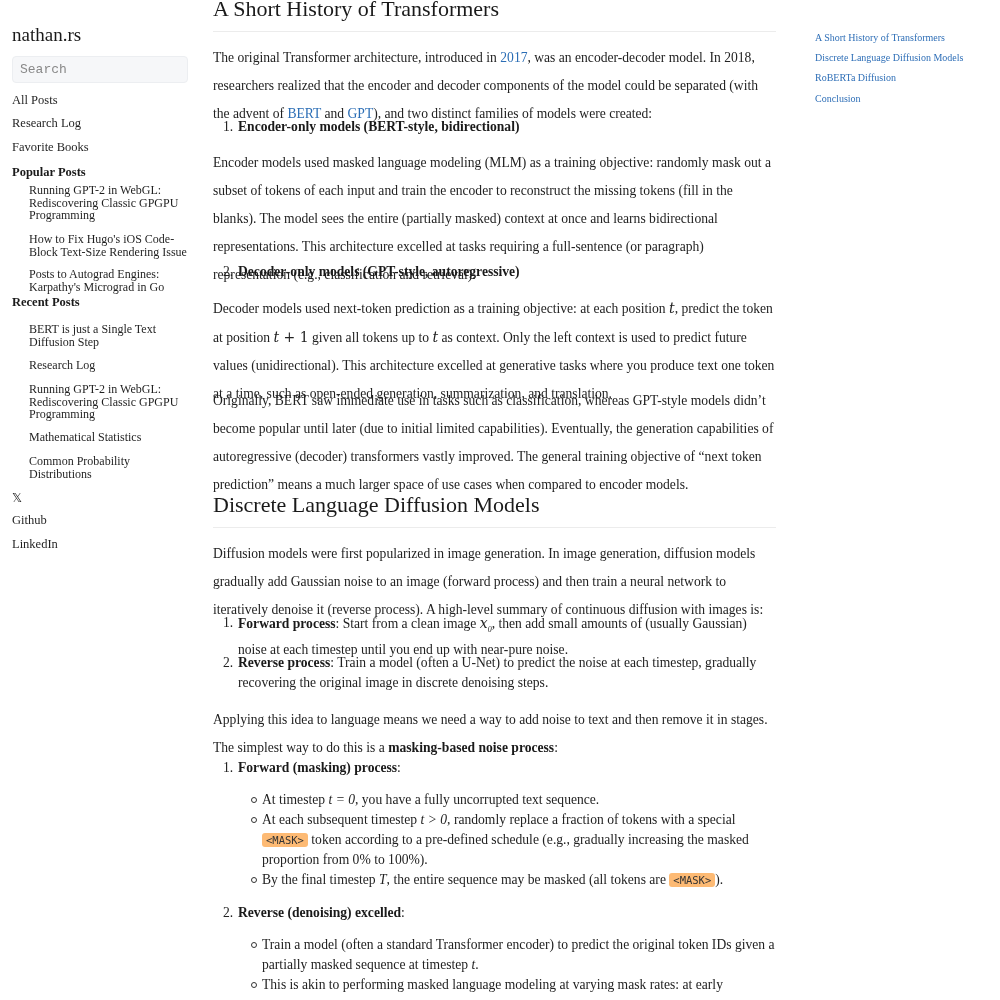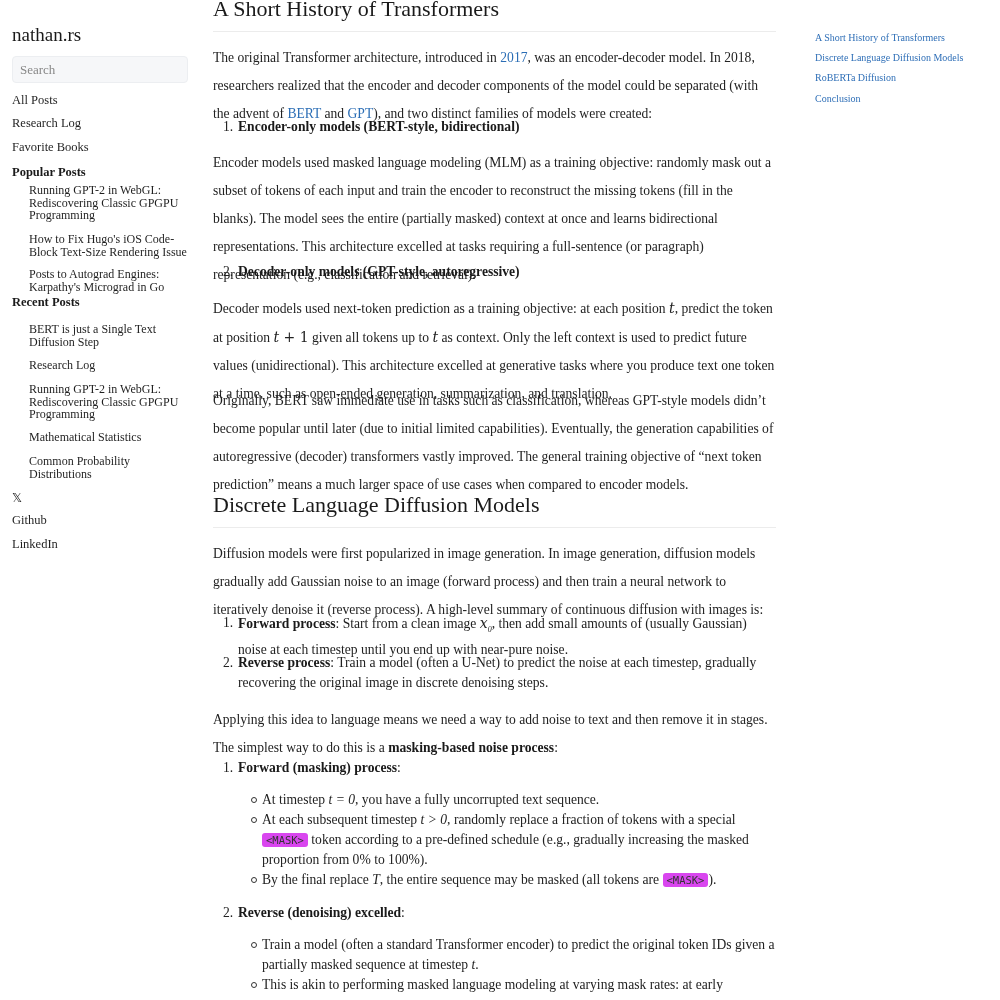--- a/index.html
+++ b/index.html
@@ -2,21 +2,21 @@
 <html><head>
 <meta charset="utf-8">
 <style>
   * { box-sizing: border-box; margin: 0; padding: 0; }
   html, body { width: 1000px; height: 1000px; overflow: hidden; background: #ffffff; }
   body { font-family: "DejaVu Serif", "Liberation Serif", serif; color: #222; position: relative; }
 
   
   .sidebar { position: absolute; left: 12px; top: 0; width: 176px; }
   .site-title { position: absolute; top: 24px; left: 0; font-size: 19px; color: #1a1a1a; white-space: nowrap; font-family: "Liberation Serif", serif; }
-  .search { position: absolute; top: 56px; left: 0; width: 176px; height: 27px; background: #f6f7f9; border: 1px solid #eceef1; border-radius: 4px; font-family: Liberation Serif, serif; font-size: 13px; color: #222; padding: 0 7px; outline: none; }
+  .search { position: absolute; top: 56px; left: 0; width: 176px; height: 27px; background: #f6f7f9; border: 1px solid #eceef1; border-radius: 4px; font-family: Liberation Mono, monospace; font-size: 13px; color: #222; padding: 0 7px; outline: none; }
   .search::placeholder { color: #888; }
   .nav-link { position: absolute; left: 0; font-size: 12.5px; color: #1f1f1f; white-space: nowrap; font-family: "Liberation Serif", serif; cursor: pointer; }
   .nav-heading { position: absolute; left: 0; font-size: 12.5px; font-weight: bold; color: #1a1a1a; white-space: nowrap; font-family: "Liberation Serif", serif; }
   .post-link { position: absolute; left: 17px; width: 162px; font-size: 12px; line-height: 12.5px; color: #1f1f1f; font-family: "Liberation Serif", serif; cursor: pointer; }
 
   
   .toc { position: absolute; left: 815px; top: 28px; }
   .toc a { display: block; font-size: 10px; line-height: 20.2px; color: #2f6fb7; text-decoration: none; white-space: nowrap; font-family: "Liberation Serif", serif; cursor: pointer; }
 
   
@@ -28,21 +28,21 @@
   .li .num { position: absolute; left: 10px; top: 0; }
   .li .body { position: absolute; left: 25px; width: 538px; }
   .sub { position: absolute; left: 35px; width: 528px; font-size: 13.6px; line-height: 20.1px; color: #222; }
   .sub .bullet { position: absolute; left: 3px; top: 7px; width: 6px; height: 6px; border: 1px solid #333; border-radius: 50%; }
   .sub .body { position: absolute; left: 14px; width: 514px; }
   b { font-weight: bold; color: #1a1a1a; }
   a.link { color: #2a6db5; text-decoration: none; cursor: pointer; }
   .math { font-family: "DejaVu Serif", serif; font-style: italic; font-size: 14px; }
   .mathr { font-family: "DejaVu Serif", serif; font-size: 14px; }
   em { }
-  code { font-family: "DejaVu Sans Mono", monospace; font-size: 10.5px; background: #d946ef; border-radius: 3px; padding: 1px 4px; color: #333; }
+  code { font-family: "DejaVu Sans Mono", monospace; font-size: 10.5px; background: #fdba74; border-radius: 3px; padding: 1px 4px; color: #333; }
 </style>
 </head>
 <body>
 
 <div class="sidebar">
   <div class="site-title">nathan.rs</div>
   <input class="search" type="text" placeholder="Search" style="">
   <div class="nav-link" style="top:93px">All Posts</div>
   <div class="nav-link" style="top:116px">Research Log</div>
   <div class="nav-link" style="top:140px">Favorite Books</div>
@@ -117,21 +117,21 @@
   <div class="sub" style="top:790px">
     <span class="bullet"></span>
     <span class="body"><span>At timestep </span><em>t = 0</em><span>, you have a fully uncorrupted text sequence.</span></span>
   </div>
   <div class="sub" style="top:810px">
     <span class="bullet"></span>
     <span class="body"><span>At each subsequent timestep </span><em>t &gt; 0</em><span>, randomly replace a fraction of tokens with a special </span><code>&lt;MASK&gt;</code><span> token according to a pre-defined schedule (e.g., gradually increasing the masked proportion from 0% to 100%).</span></span>
   </div>
   <div class="sub" style="top:870px">
     <span class="bullet"></span>
-    <span class="body"><span>By the final replace </span><em>T</em><span>, the entire sequence may be masked (all tokens are </span><code>&lt;MASK&gt;</code><span>).</span></span>
+    <span class="body"><span>By the final timestep </span><em>T</em><span>, the entire sequence may be masked (all tokens are </span><code>&lt;MASK&gt;</code><span>).</span></span>
   </div>
 
   <div class="li" style="top:903px">
     <span class="num">2.</span>
     <span class="body"><b>Reverse (denoising) excelled</b><span>:</span></span>
   </div>
 
   <div class="sub" style="top:935px">
     <span class="bullet"></span>
     <span class="body"><span>Train a model (often a standard Transformer encoder) to predict the original token IDs given a partially masked sequence at timestep </span><em>t</em><span>.</span></span>

